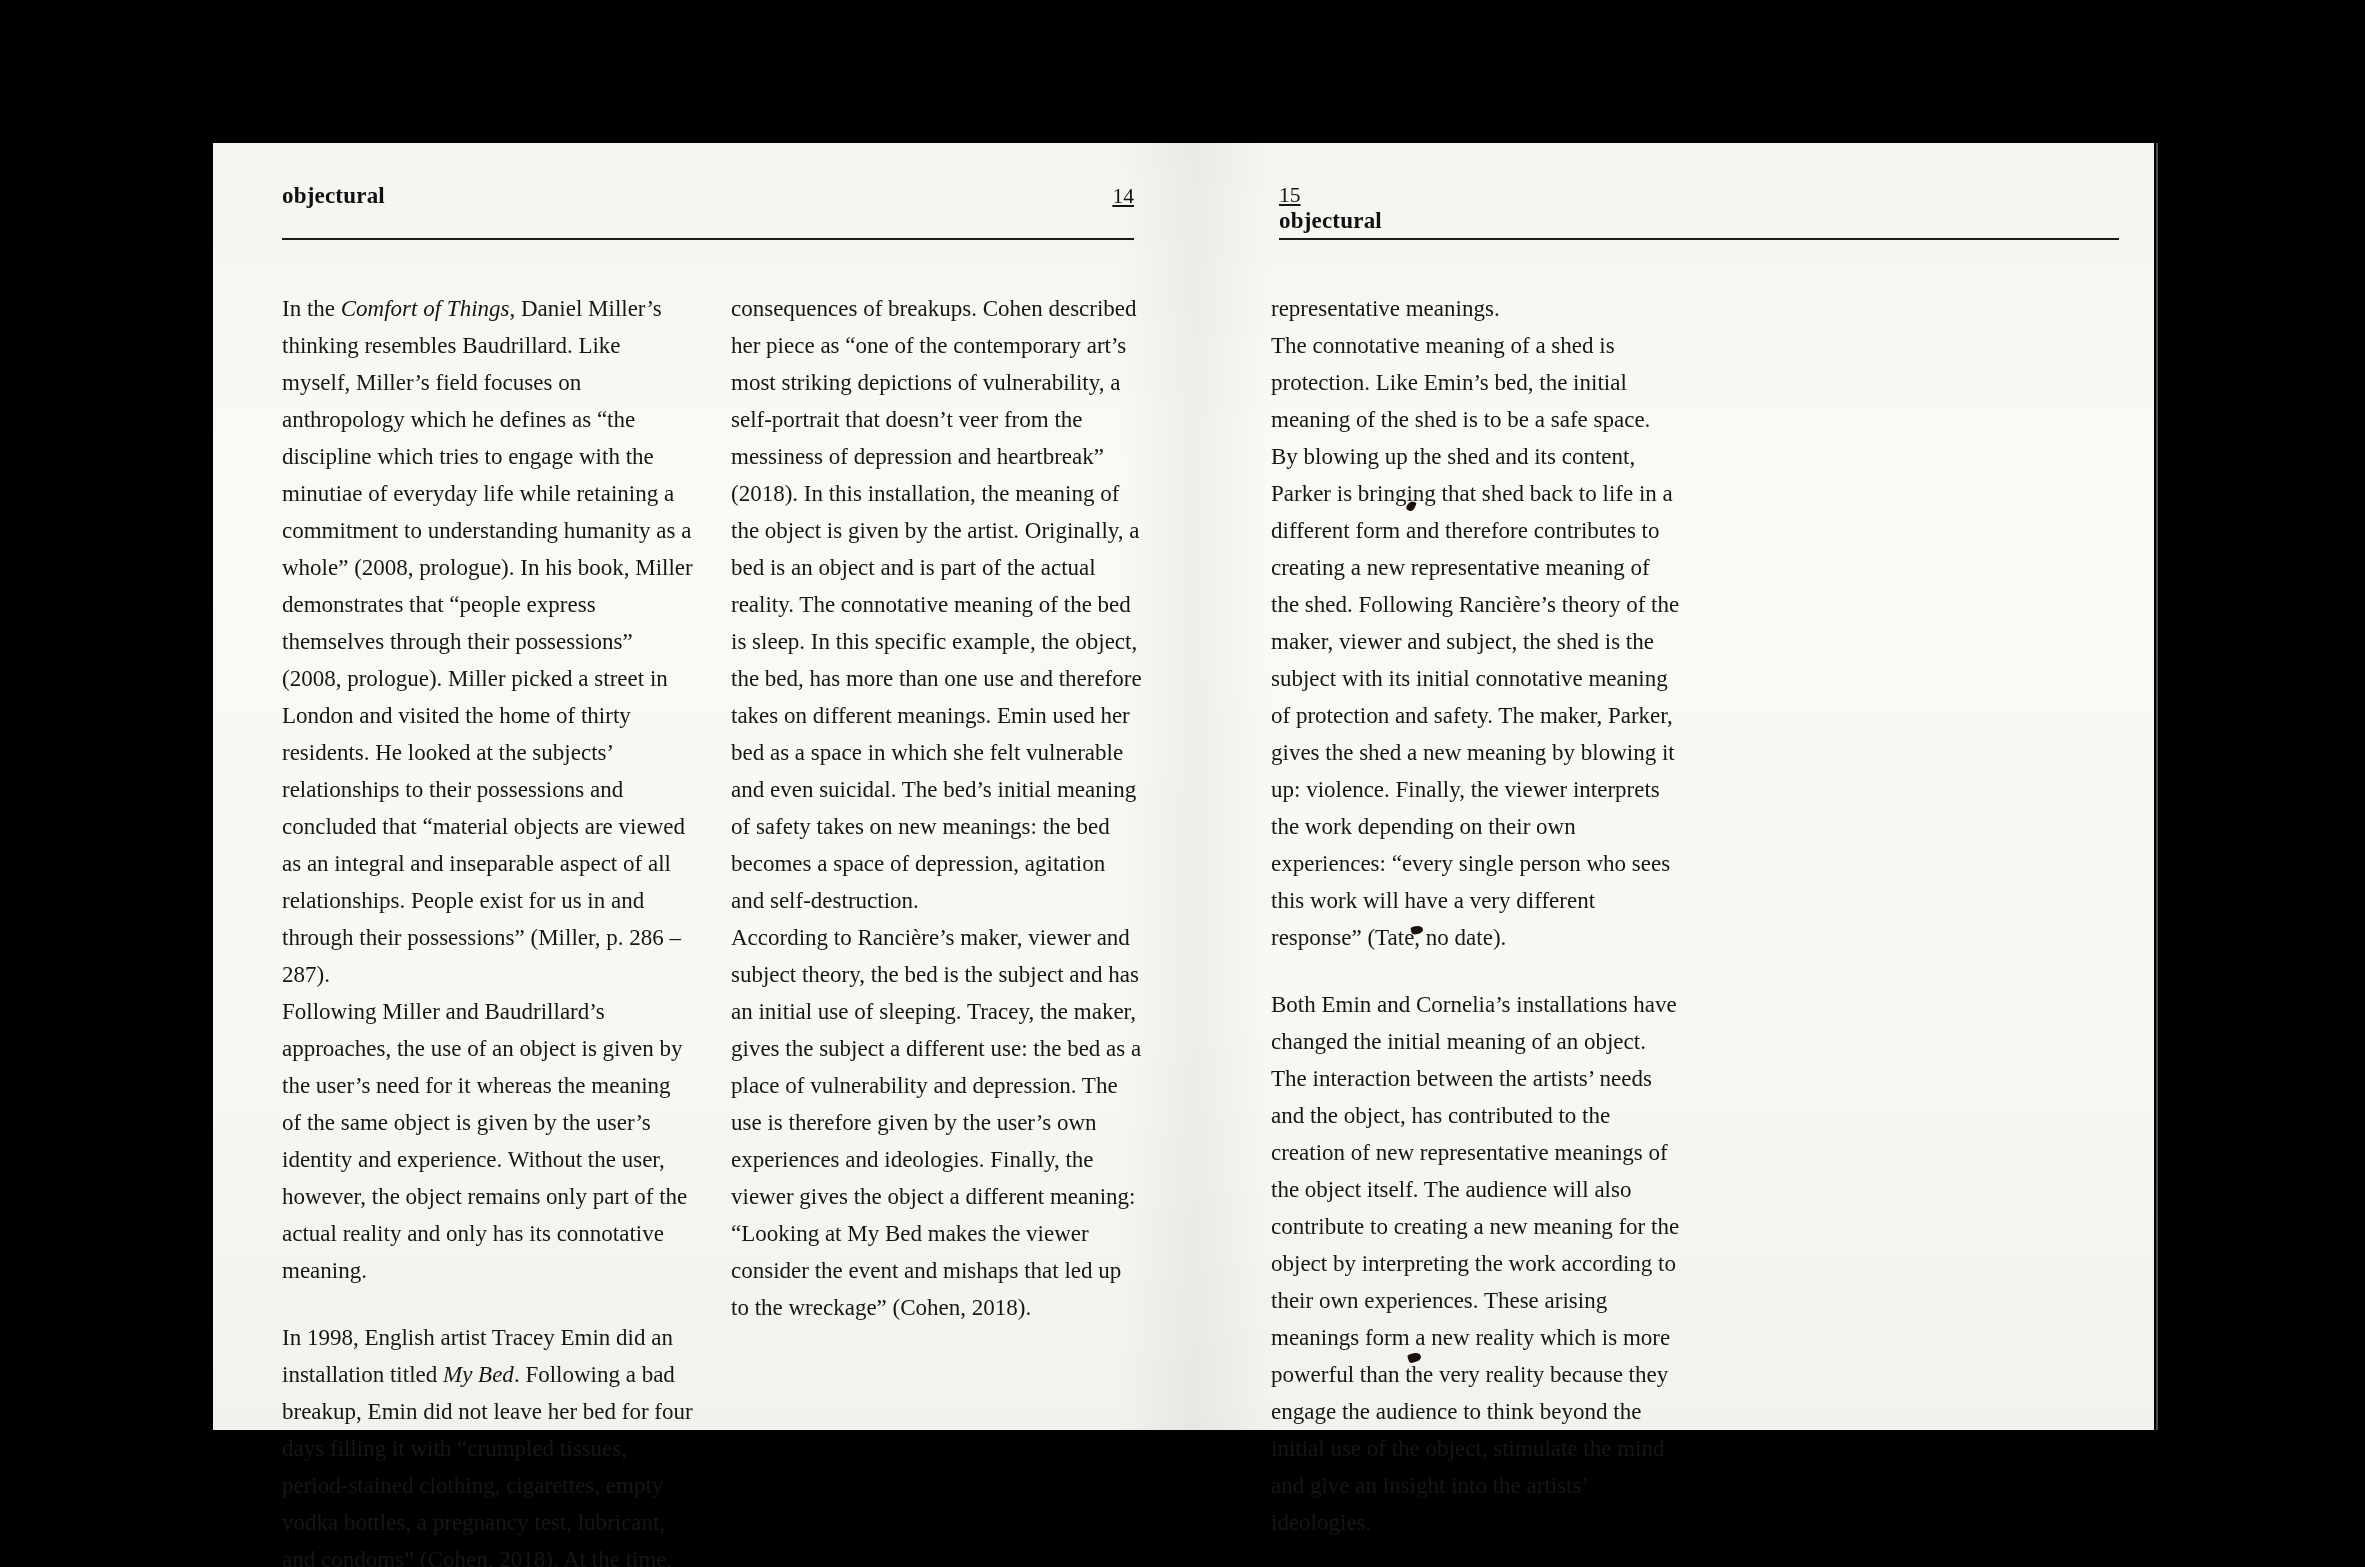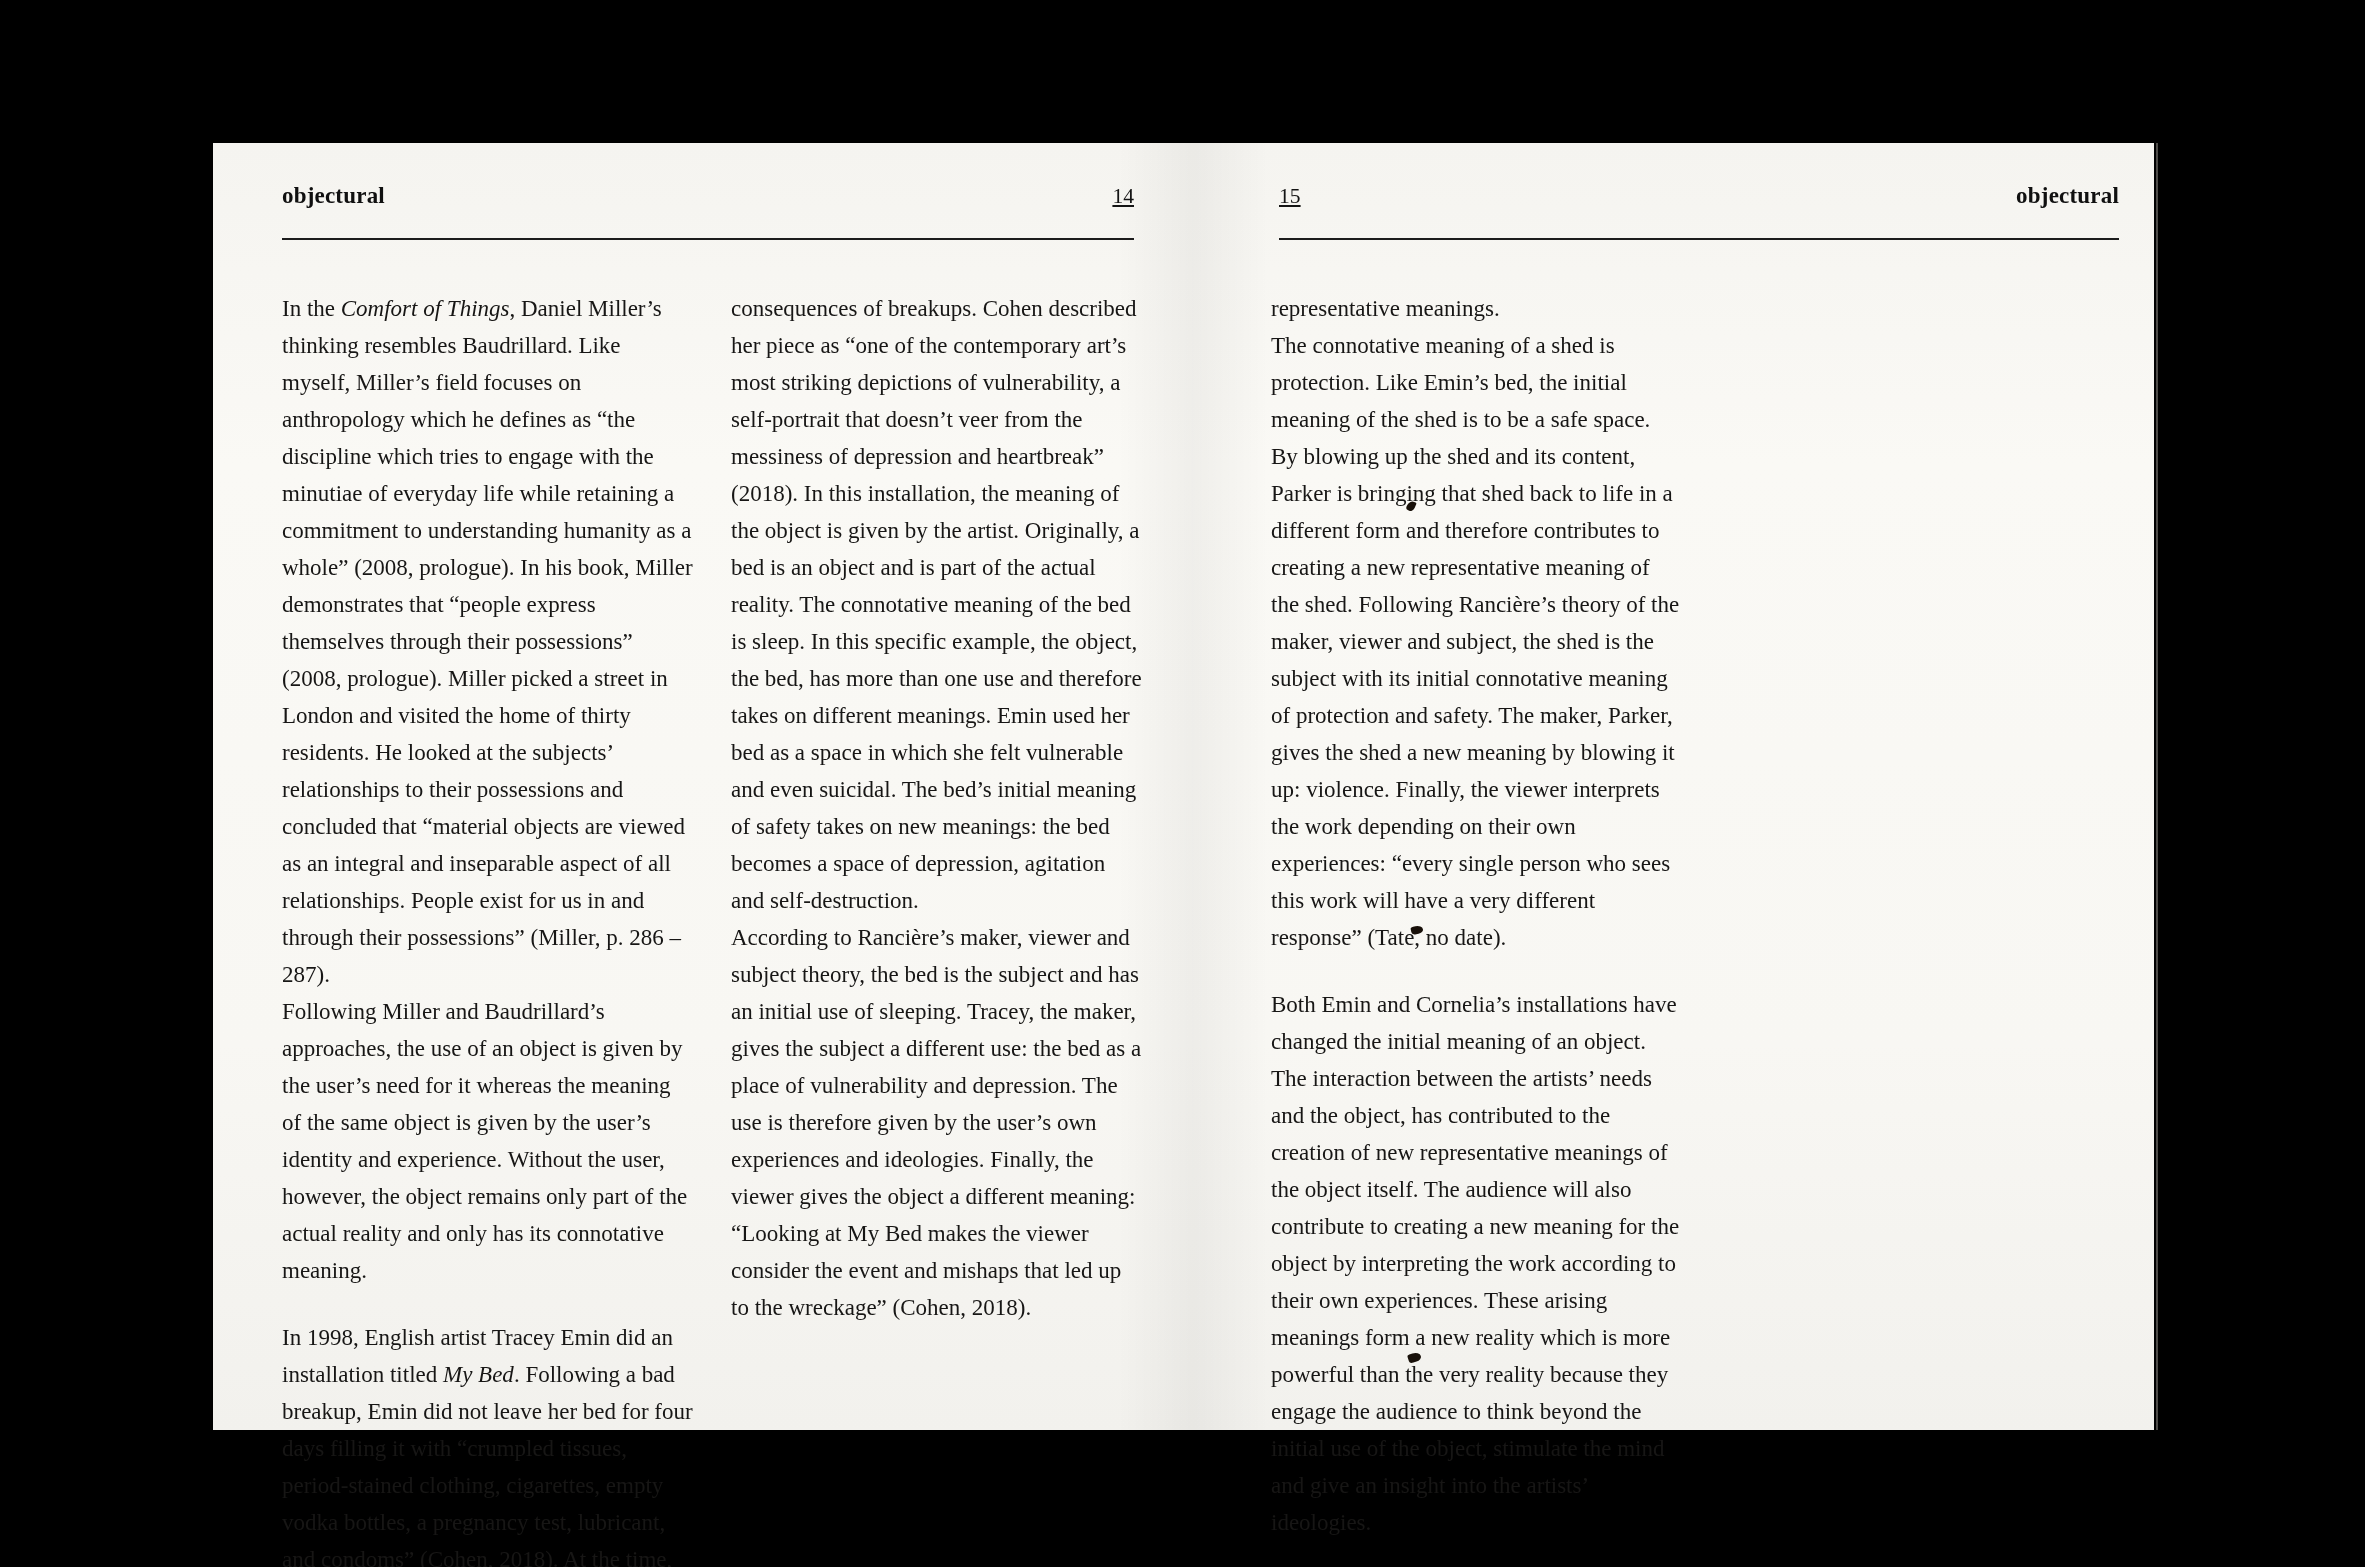--- a/index.html
+++ b/index.html
@@ -40,21 +40,21 @@
     background: #4d4b48;
   }
   .page-header {
     position: absolute;
     top: 40px;
     display: flex;
     justify-content: space-between;
     align-items: baseline;
   }
   .left-header  { left: 69px;   width: 852px; }
-  .right-header { left: 1066px; width: 840px; }
+  .right-header { left: 1066px; width: 840px; flex-direction: column; }
   .running-title {
     font-weight: 700;
     font-size: 23px;
     color: #101010;
     letter-spacing: 0.2px;
   }
   .pagenum {
     font-size: 21.6px;
     color: #141414;
     text-decoration: underline;

